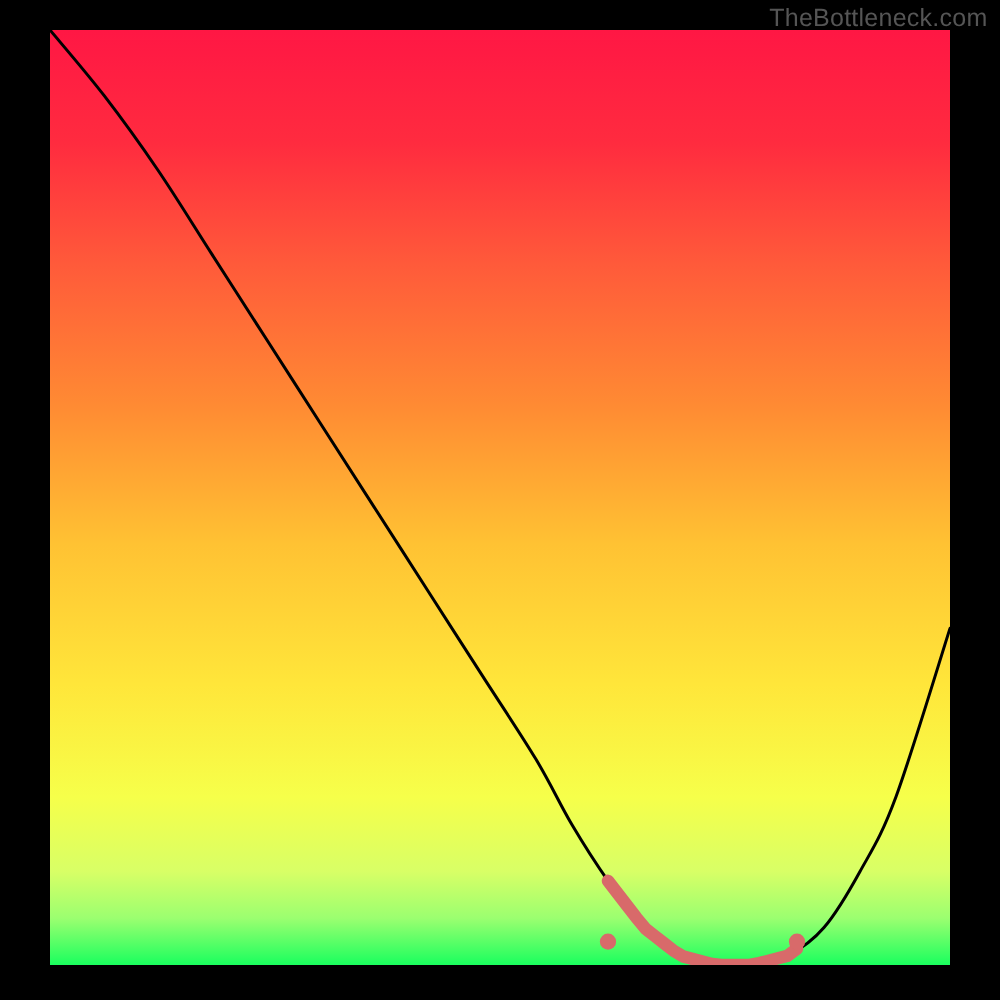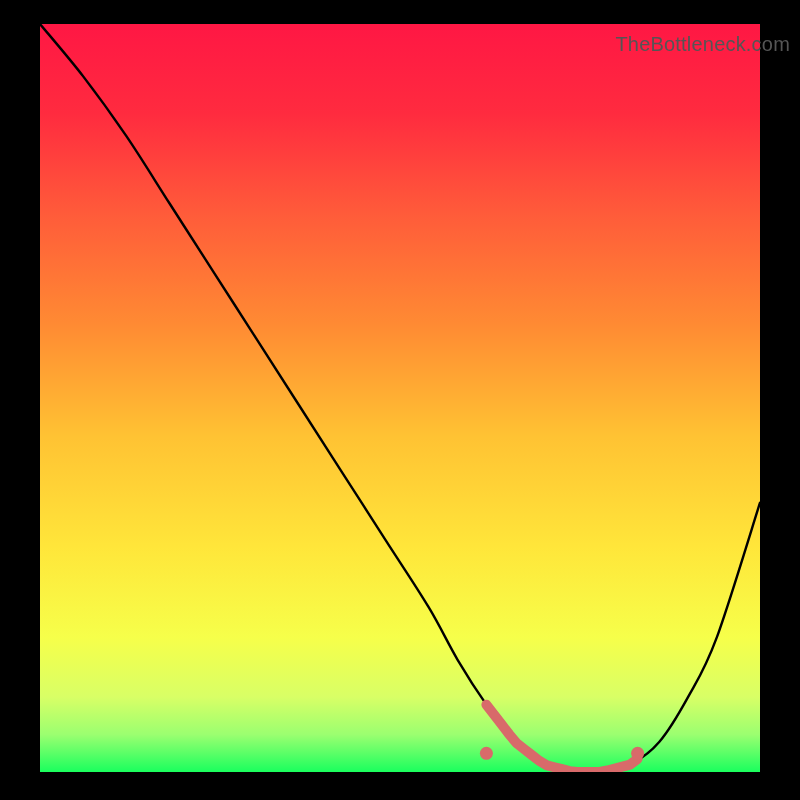--- a/index.html
+++ b/index.html
@@ -19,21 +19,20 @@
   }
   .watermark {
     position: absolute;
     top: 4px;
     right: 10px;
     color: #555;
     font-size: 20px;
     font-weight: 500;
     z-index: 20;
     letter-spacing: 0.2px;
-    margin-top: 29px;
   }
   .plot-area {
     position: absolute;
     left: 40px;
     top: 24px;
     width: 720px;
     height: 748px;
   }
   .gradient {
     position: absolute;

